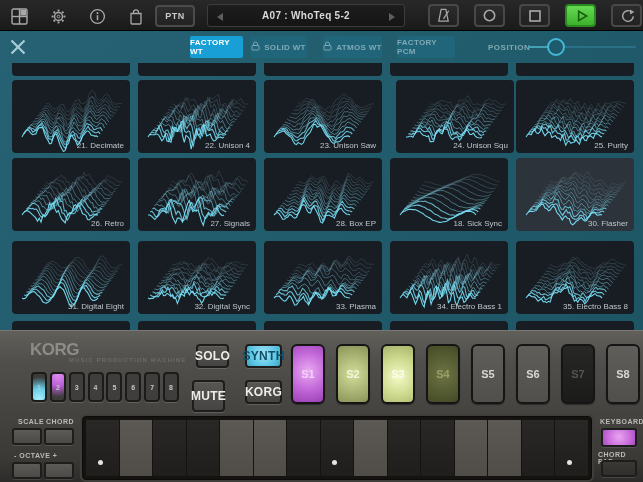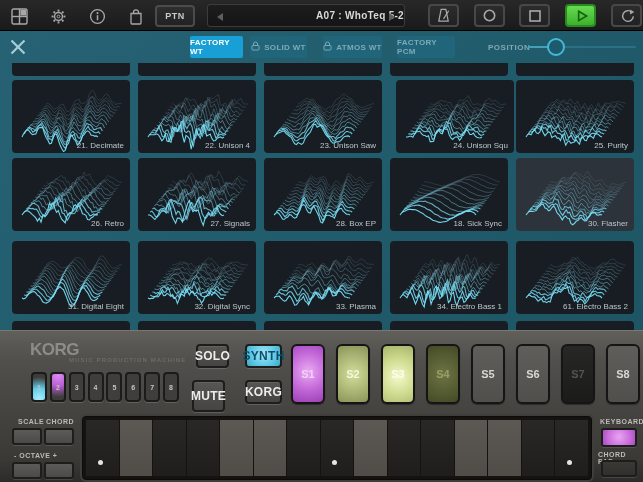--- a/index.html
+++ b/index.html
@@ -3,21 +3,21 @@
 <meta charset="utf-8">
 <style>
   *{margin:0;padding:0;box-sizing:border-box}
   html,body{background:#000;font-family:"Liberation Sans",sans-serif}
   #app{position:relative;width:643px;height:482px;overflow:hidden;background:#111;cursor:default;user-select:none}
 
   
   .topbar{position:absolute;left:0;top:0;width:643px;height:31px;background:linear-gradient(#282828,#1a1a1a);border-bottom:1px solid #000}
   .icon-btn{position:absolute;top:7px;width:18px;height:18px;color:#a8a8a8;display:flex;align-items:center;justify-content:center}
   .ptn-btn{position:absolute;left:155px;top:5px;width:40px;height:22px;background:linear-gradient(#2e2e2e,#222);border:2px solid #4b4b4b;border-radius:4px;color:#c9c9c9;font-size:9px;font-weight:bold;display:flex;align-items:center;justify-content:center;letter-spacing:.5px}
-  .selector{position:absolute;left:207px;top:4px;width:198px;height:23px;background:linear-gradient(#1d1d1d,#151515);border:1px solid #3c3c3c;border-radius:3px;display:flex;align-items:center;justify-content:flex-end}
+  .selector{position:absolute;left:207px;top:4px;width:198px;height:23px;background:linear-gradient(#1d1d1d,#151515);border:1px solid #3c3c3c;border-radius:3px;display:flex;align-items:center;justify-content:center}
   .selector .value{color:#d8d8d8;font-size:10px;font-weight:bold;letter-spacing:.3px}
   .sel-arrow{position:absolute;top:8px;width:0;height:0;border-top:4px solid transparent;border-bottom:4px solid transparent}
   .sel-arrow.left{left:9px;border-right:6px solid #5e5e5e}
   .sel-arrow.right{right:9px;border-left:6px solid #5e5e5e}
   .tbtn{position:absolute;top:4px;width:31px;height:23px;background:linear-gradient(#2c2c2c,#212121);border:2px solid #484848;border-radius:4px;color:#a8a8a8;display:flex;align-items:center;justify-content:center}
   .tbtn.play{background:linear-gradient(#66da52,#3cb12c);border-color:#2c8820;color:#17600f}
 
   
   .browser{position:absolute;left:0;top:31px;width:643px;height:299px;background:linear-gradient(135deg,#266274 0%,#215c6c 55%,#1d5564 100%)}
   .close-btn{position:absolute;left:9px;top:7px;width:18px;height:18px;color:#a9cdd6}
@@ -432,21 +432,21 @@
             <path d="M27.5 33.0L29.2 33.1L30.9 33.1L32.6 32.9L34.4 34.3L36.1 35.8L37.8 35.5L39.5 35.9L41.3 35.2L43.0 33.1L44.7 32.4L46.5 31.6L48.2 31.0L49.9 30.0L51.6 27.6L53.4 25.2L55.1 24.8L56.8 25.4L58.5 24.1L60.3 25.9L62.0 27.8L63.7 32.0L65.5 32.9L67.2 31.4L68.9 31.7L70.6 32.7L72.4 35.1L74.1 38.6L75.8 37.7L77.5 35.4L79.3 35.3L81.0 33.0L82.7 29.9L84.5 29.5L86.2 29.0L87.9 30.3L89.6 30.3L91.4 28.0L93.1 28.5L94.8 28.5L96.5 28.3L98.3 31.2L100.0 32.1L101.7 32.4L103.5 33.0" fill="none" stroke="rgb(99,142,158)" stroke-width="0.8" opacity="0.55"></path>
             <path d="M25.3 36.0L27.0 35.6L28.7 36.8L30.5 36.5L32.2 37.0L33.9 38.8L35.6 38.2L37.4 38.5L39.1 37.4L40.8 37.6L42.5 36.1L44.3 35.1L46.0 32.7L47.7 33.7L49.5 32.5L51.2 31.7L52.9 28.6L54.6 27.9L56.4 26.4L58.1 29.4L59.8 30.8L61.5 32.2L63.3 35.1L65.0 36.3L66.7 36.9L68.5 37.3L70.2 36.6L71.9 39.5L73.6 41.0L75.4 41.2L77.1 40.8L78.8 37.7L80.5 36.2L82.3 32.2L84.0 34.1L85.7 32.5L87.5 32.0L89.2 30.9L90.9 31.1L92.6 32.2L94.4 31.7L96.1 33.1L97.8 34.1L99.5 35.7L101.3 36.0" fill="none" stroke="rgb(101,152,169)" stroke-width="0.8" opacity="0.60"></path>
             <path d="M23.1 39.0L24.8 38.9L26.5 39.0L28.3 40.1L30.0 40.5L31.7 39.6L33.5 42.4L35.2 42.4L36.9 41.8L38.6 41.3L40.4 38.3L42.1 36.4L43.8 35.5L45.5 36.3L47.3 34.4L49.0 32.3L50.7 32.4L52.5 31.0L54.2 29.4L55.9 31.6L57.6 30.4L59.4 35.8L61.1 36.2L62.8 38.6L64.5 39.5L66.3 38.8L68.0 42.1L69.7 40.7L71.5 41.9L73.2 45.5L74.9 43.2L76.6 43.6L78.4 39.8L80.1 37.8L81.8 35.8L83.5 36.5L85.3 34.6L87.0 34.6L88.7 34.0L90.5 35.4L92.2 35.6L93.9 35.5L95.6 36.1L97.4 38.1L99.1 39.0" fill="none" stroke="rgb(104,162,180)" stroke-width="0.8" opacity="0.65"></path>
             <path d="M20.9 42.0L22.6 41.3L24.4 41.6L26.1 42.1L27.8 43.5L29.5 42.5L31.3 44.4L33.0 44.1L34.7 44.4L36.5 47.2L38.2 45.8L39.9 41.7L41.6 38.6L43.4 37.2L45.1 37.7L46.8 39.0L48.5 35.7L50.3 34.2L52.0 33.2L53.7 30.7L55.5 34.5L57.2 35.1L58.9 38.0L60.6 42.6L62.4 41.0L64.1 43.4L65.8 45.1L67.5 42.7L69.3 46.8L71.0 47.7L72.7 47.5L74.5 44.6L76.2 45.2L77.9 41.6L79.6 40.9L81.4 40.3L83.1 37.3L84.8 38.1L86.5 38.5L88.3 38.3L90.0 37.4L91.7 37.6L93.5 38.7L95.2 40.7L96.9 42.0" fill="none" stroke="rgb(106,173,191)" stroke-width="0.8" opacity="0.70"></path>
             <path d="M18.7 45.0L20.5 44.6L22.2 45.0L23.9 44.9L25.6 46.7L27.4 45.0L29.1 46.4L30.8 46.1L32.5 47.9L34.3 48.1L36.0 48.8L37.7 45.7L39.5 43.0L41.2 42.3L42.9 42.4L44.6 41.5L46.4 38.3L48.1 40.6L49.8 39.5L51.5 34.8L53.3 36.8L55.0 35.4L56.7 38.2L58.5 39.7L60.2 43.2L61.9 46.7L63.6 45.3L65.4 44.7L67.1 46.0L68.8 48.4L70.5 49.4L72.3 50.2L74.0 50.8L75.7 45.2L77.5 43.4L79.2 44.0L80.9 41.6L82.6 40.1L84.4 41.8L86.1 42.2L87.8 42.4L89.5 41.6L91.3 41.6L93.0 43.0L94.7 45.0" fill="none" stroke="rgb(109,183,202)" stroke-width="0.8" opacity="0.75"></path>
             <path d="M16.5 48.0L18.3 46.5L20.0 47.1L21.7 48.3L23.5 48.9L25.2 48.1L26.9 48.0L28.6 48.4L30.4 50.3L32.1 52.0L33.8 51.8L35.5 52.5L37.3 49.5L39.0 48.0L40.7 42.4L42.5 43.5L44.2 43.5L45.9 42.5L47.6 39.7L49.4 40.5L51.1 36.9L52.8 37.1L54.5 41.7L56.3 40.9L58.0 47.4L59.7 46.2L61.5 47.9L63.2 50.6L64.9 49.8L66.6 51.7L68.4 50.4L70.1 52.2L71.8 51.2L73.5 50.8L75.3 48.4L77.0 47.0L78.7 43.8L80.5 43.9L82.2 45.2L83.9 46.0L85.6 45.7L87.4 44.0L89.1 45.7L90.8 46.5L92.5 48.0" fill="none" stroke="rgb(111,193,213)" stroke-width="0.8" opacity="0.80"></path>
             <path d="M14.4 51.0L16.1 49.1L17.8 49.9L19.5 50.1L21.3 52.1L23.0 51.3L24.7 53.4L26.5 53.6L28.2 52.9L29.9 53.3L31.6 54.7L33.4 53.7L35.1 53.4L36.8 52.7L38.5 49.6L40.3 47.3L42.0 46.4L43.7 46.6L45.5 44.1L47.2 43.2L48.9 44.4L50.6 40.9L52.4 42.5L54.1 42.4L55.8 44.2L57.5 51.6L59.3 52.9L61.0 53.1L62.7 53.7L64.5 55.3L66.2 52.2L67.9 52.9L69.6 55.8L71.4 56.2L73.1 55.3L74.8 52.5L76.5 50.8L78.3 47.5L80.0 46.2L81.7 48.4L83.5 47.5L85.2 48.1L86.9 48.1L88.6 48.7L90.4 51.0" fill="none" stroke="rgb(113,203,225)" stroke-width="1.1" opacity="0.85"></path>
             <path d="M12.2 54.0L13.9 52.4L15.6 51.5L17.4 52.7L19.1 53.7L20.8 54.3L22.5 56.2L24.3 57.0L26.0 57.2L27.7 55.4L29.5 58.8L31.2 58.3L32.9 56.9L34.6 56.8L36.4 53.0L38.1 50.5L39.8 48.4L41.5 49.8L43.3 47.2L45.0 49.3L46.7 46.4L48.5 46.1L50.2 43.4L51.9 46.4L53.6 45.5L55.4 50.3L57.1 55.6L58.8 54.4L60.5 58.6L62.3 56.6L64.0 57.3L65.7 56.1L67.5 56.8L69.2 60.5L70.9 56.8L72.6 56.2L74.4 55.3L76.1 50.5L77.8 50.9L79.5 50.1L81.3 51.8L83.0 51.6L84.7 51.4L86.5 52.0L88.2 54.0" fill="none" stroke="rgb(116,213,236)" stroke-width="1.1" opacity="0.90"></path>
             <path d="M10.0 57.0L11.7 54.8L13.5 54.0L15.2 55.2L16.9 55.9L18.6 55.9L20.4 57.9L22.1 60.3L23.8 58.8L25.5 57.9L27.3 60.8L29.0 60.5L30.7 61.6L32.5 60.3L34.2 61.1L35.9 55.2L37.6 52.3L39.4 51.6L41.1 52.0L42.8 49.9L44.5 51.2L46.3 49.3L48.0 47.4L49.7 47.4L51.5 45.9L53.2 52.1L54.9 53.1L56.6 55.5L58.4 60.1L60.1 58.9L61.8 61.3L63.5 58.3L65.3 58.5L67.0 59.9L68.7 62.8L70.5 61.2L72.2 58.8L73.9 54.9L75.6 55.1L77.4 53.7L79.1 52.6L80.8 54.5L82.5 54.9L84.3 55.3L86.0 57.0" fill="none" stroke="rgb(118,223,247)" stroke-width="1.1" opacity="0.95"></path>
           </svg>
-          <div class="cell-label">61. Electro Bass 2</div>
+          <div class="cell-label">35. Electro Bass 8</div>
         </div>
         <div class="cell" style="left: 12px; top: 258px;"></div>
         <div class="cell" style="left: 138px; top: 258px;"></div>
         <div class="cell" style="left: 264px; top: 258px;"></div>
         <div class="cell" style="left: 390px; top: 258px;"></div>
         <div class="cell" style="left: 516px; top: 258px;"></div>
       </div>
   </section>
 
   <section class="machine">

